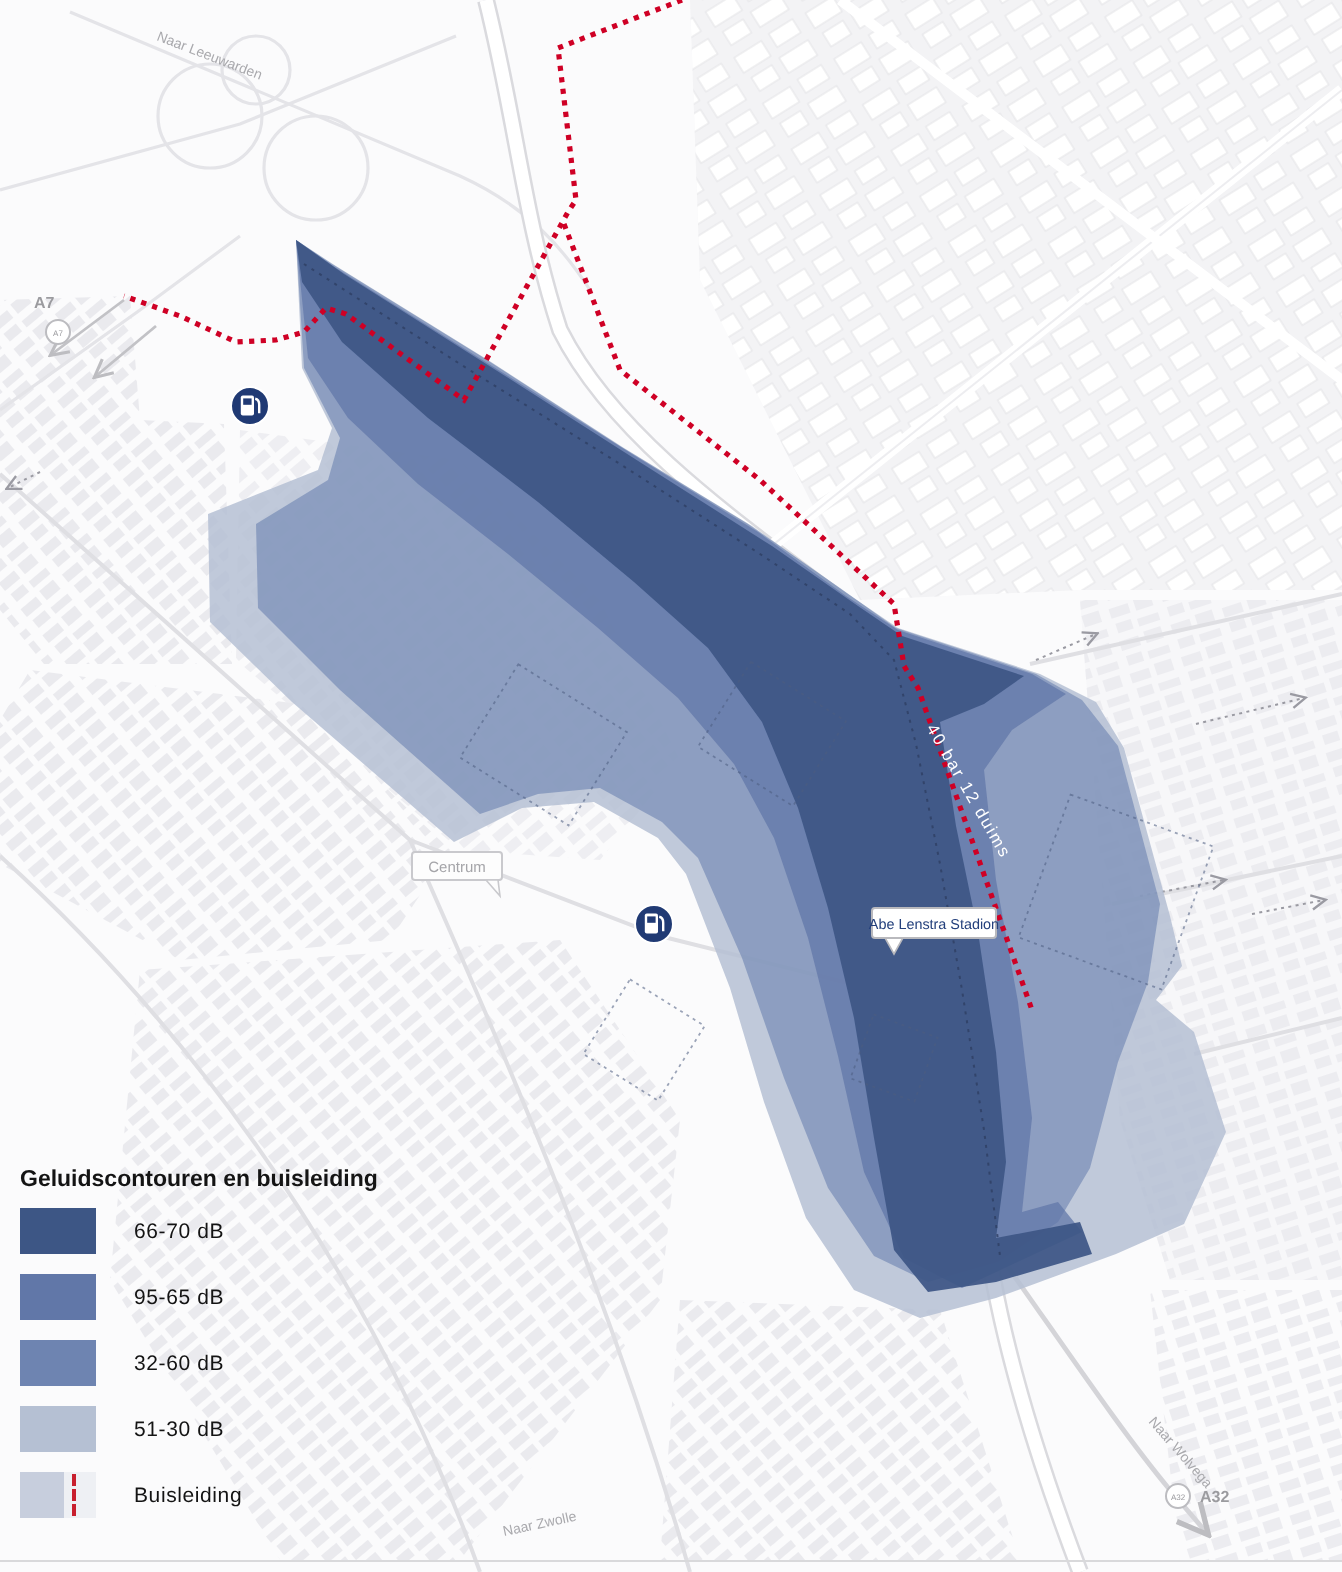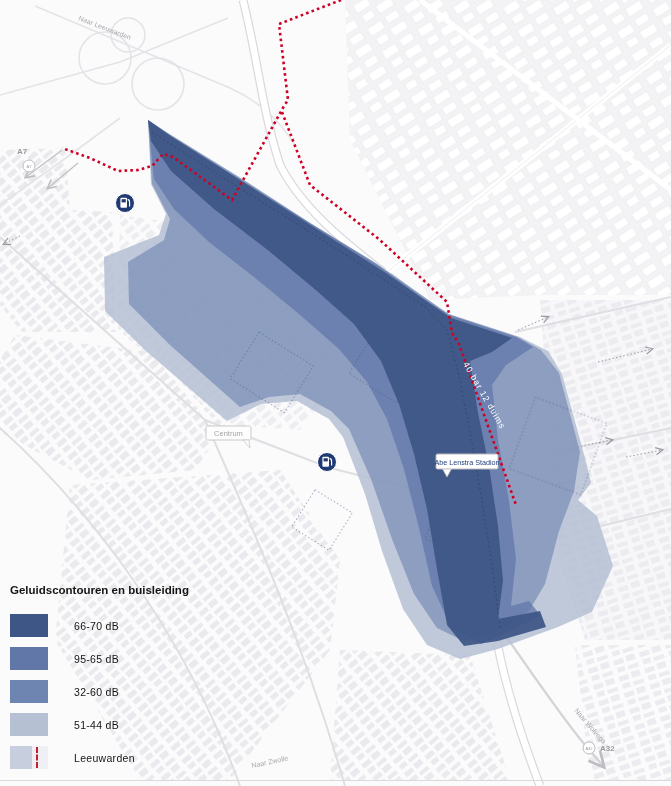--- a/index.html
+++ b/index.html
@@ -5,27 +5,27 @@
   html,body{margin:0;padding:0;background:#ffffff;}
   body{width:671px;height:786px;position:relative;overflow:hidden;
        font-family:"Liberation Sans", sans-serif;}
   #map-wrap{position:absolute;inset:0;}
   svg{display:block;}
   .maplabel{fill:#a9a9ad;font-size:7px;}
   .badge-text{fill:#9b9b9f;font-size:8px;font-weight:bold;}
   .badge-inner{fill:#9b9b9f;font-size:4px;}
   
   #legend{position:absolute;left:10px;top:584px;width:230px;z-index:5;}
-  #legend .title{font-size:11.5px;font-weight:bold;color:#141414;margin:0 0 18px 0;}
+  #legend .title{font-size:11.5px;font-weight:bold;color:#141414;margin:0 0 8px 0;}
   .lrow{display:flex;align-items:center;height:23px;margin-bottom:10px;}
   .swatch{width:38px;height:23px;flex:0 0 38px;position:relative;}
   .swatch .half-r{position:absolute;right:0;top:0;bottom:0;width:42%;}
   .swatch .pipe-line{position:absolute;left:68%;top:1px;bottom:1px;width:0;
                      border-left:2.5px dashed #c81f2e;}
-  .lrow .lbl{font-size:10.5px;color:#141414;letter-spacing:.3px;padding-left:26px;}
+  .lrow .lbl{margin-left:19px;font-size:10.5px;color:#141414;letter-spacing:.3px;}
   #frame-bottom{position:absolute;left:0;right:0;top:780px;height:1px;background:#d9d9db;}
 </style>
 </head>
 <body>
 
 <div id="map-wrap">
 <svg width="671" height="786" viewBox="0 0 671 786" xmlns="http://www.w3.org/2000/svg">
   <defs>
     <pattern id="pInd" width="42" height="27" patternUnits="userSpaceOnUse" patternTransform="rotate(-32)">
       <rect x="2" y="3" width="16" height="9" fill="#ffffff" stroke="#e6e6e9" stroke-width=".6"></rect>
@@ -191,24 +191,24 @@
   <div class="lrow">
     <div class="swatch" style="background-color: rgb(97, 119, 168);"></div>
     <span class="lbl">95-65 dB</span>
   </div>
   <div class="lrow">
     <div class="swatch" style="background-color: rgb(110, 132, 177);"></div>
     <span class="lbl">32-60 dB</span>
   </div>
   <div class="lrow">
     <div class="swatch" style="background-color: rgb(181, 192, 211);"></div>
-    <span class="lbl">51-44 dB</span>
+    <span class="lbl">51-30 dB</span>
   </div>
   <div class="lrow">
     <div class="swatch" style="background-color: rgb(199, 206, 221);">
       <div class="half-r" style="background-color: rgb(238, 240, 244);"></div>
       <div class="pipe-line" style="border-color: rgb(200, 31, 46);"></div>
     </div>
-    <span class="lbl">Leeuwarden</span>
+    <span class="lbl">Buisleiding</span>
   </div>
 </div>
 
 <div id="frame-bottom"></div>
 
 </body></html>

